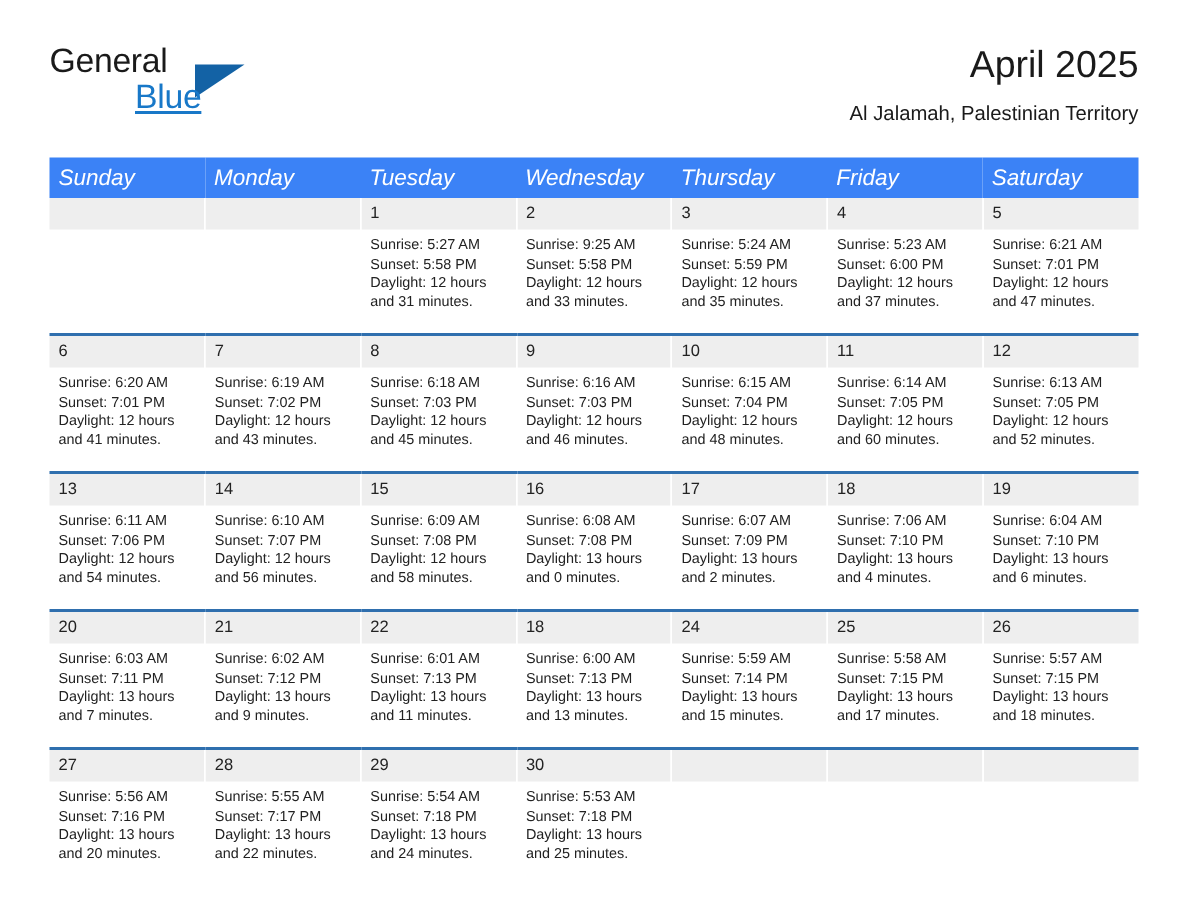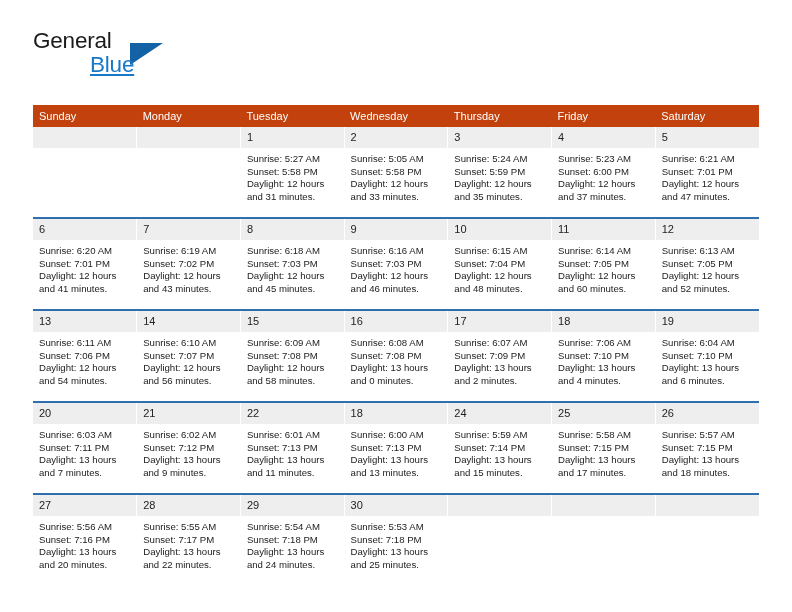--- a/index.html
+++ b/index.html
@@ -90,29 +90,30 @@
     position: absolute;
     left: 33px;
     top: 105px;
     width: 726px;
     border-collapse: collapse;
     table-layout: fixed;
   }
   .calendar col { width: 103.71px; }
 
   .calendar thead th {
-    background: #c2410c;
+    background: #3b82f6;
     color: #ffffff;
-    font-size: 11px;
+    font-size: 15px;
     font-weight: normal;
     text-align: left;
     padding: 5px 0 5px 6px;
     height: 19px;
     box-sizing: border-box;
     border: none;
+    font-style: italic;
   }
 
   .week-row > td {
     padding: 0;
     vertical-align: top;
     border-top: 2px solid #2f6fae;
     border-right: 1px solid #ffffff;
     background: #ffffff;
     height: 90px;
   }
@@ -147,20 +148,24 @@
 <div class="page">
 
   <div class="header">
 
     <div class="brand">
       <span class="brand-general">General</span>
       <span class="brand-triangle"></span>
       <span class="brand-blue">Blue</span>
     </div>
 
+    <div class="titles">
+      <div class="cal-title">April 2025</div>
+      <div class="cal-subtitle">Al Jalamah, Palestinian Territory</div>
+    </div>
 
   </div>
 
   <table class="calendar">
     <colgroup>
       <col>
         <col>
         <col>
         <col>
         <col>
@@ -204,21 +209,21 @@
           <div class="dayinfo">
             <div>Sunrise: 5:27 AM</div>
             <div>Sunset: 5:58 PM</div>
             <div>Daylight: 12 hours</div>
             <div>and 31 minutes.</div>
           </div>
         </td>
         <td>
           <div class="daynum">2</div>
           <div class="dayinfo">
-            <div>Sunrise: 5:05 AM</div>
+            <div>Sunrise: 9:25 AM</div>
             <div>Sunset: 5:58 PM</div>
             <div>Daylight: 12 hours</div>
             <div>and 33 minutes.</div>
           </div>
         </td>
         <td>
           <div class="daynum">3</div>
           <div class="dayinfo">
             <div>Sunrise: 5:24 AM</div>
             <div>Sunset: 5:59 PM</div>

